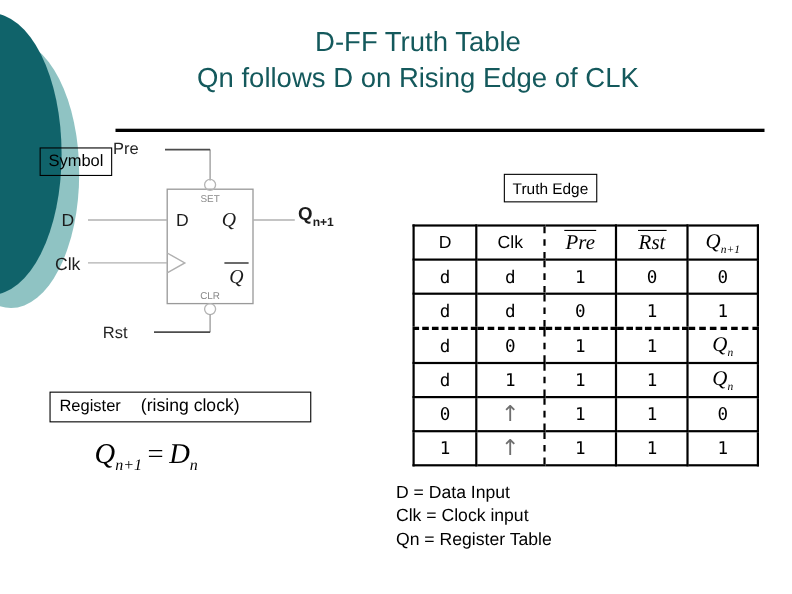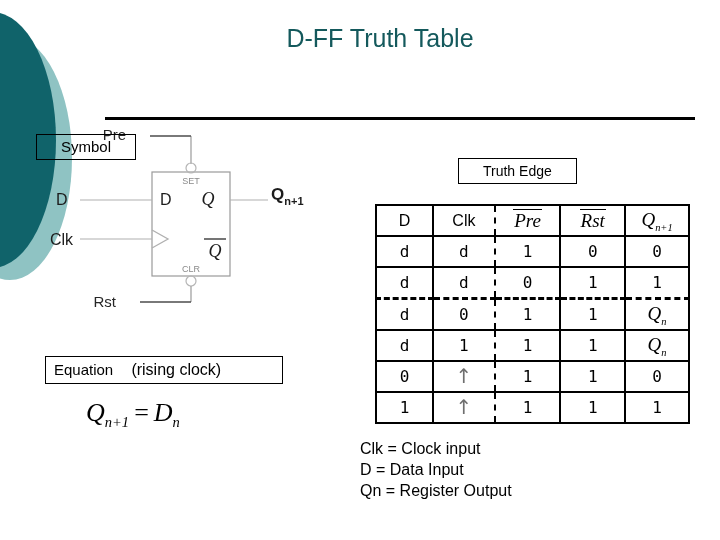--- a/index.html
+++ b/index.html
@@ -71,21 +71,21 @@
   }
 
   
   .label-box {
     position: absolute;
     border: 1px solid #000000;
     background: transparent;
     color: #000000;
     font-size: 15px;
     line-height: 20px;
-    padding: 2px 24px;
+    padding: 2px 7px;
     z-index: 8;
     white-space: nowrap;
   }
   #symbol-box {
     left: 36px;
     top: 134px;
   }
   #truth-table-box {
     left: 458px;
     top: 158px;
@@ -217,20 +217,21 @@
 </head>
 <body>
 
 <div id="slide">
 
   <div class="deco-ellipse-light"></div>
   <div class="deco-ellipse-dark"></div>
 
   <div class="title-block">
     <span class="title-line1">D-FF  Truth Table</span>
+    <span class="title-line2">Qn follows D on Rising Edge of CLK</span>
   </div>
   <div class="title-rule"></div>
 
   <div class="label-box" id="symbol-box">
     <span>Symbol</span>
   </div>
 
   <div class="symbol-wrap">
     <svg width="310" height="200" viewBox="0 0 310 200">
 
@@ -318,25 +319,25 @@
           <td>1</td>
           <td><span class="arrow-up">↑</span></td>
           <td>1</td>
           <td>1</td>
           <td>1</td>
         </tr>
       </tbody>
   </table>
 
   <div class="label-box" id="equation-box">
-    <span>Equation</span>
+    <span>Register</span>
     <span class="eq-sub">(rising clock)</span>
   </div>
 
   <div class="equation-math"><span>Q<sub>n+1</sub></span><span class="eq-op">=</span><span>D<sub>n</sub></span></div>
 
   <div id="legend">
+    <div>D = Data Input</div>
     <div>Clk = Clock input</div>
-    <div>D = Data Input</div>
-    <div>Qn = Register Output</div>
+    <div>Qn = Register Table</div>
   </div>
 
 </div>
 
 </body></html>

